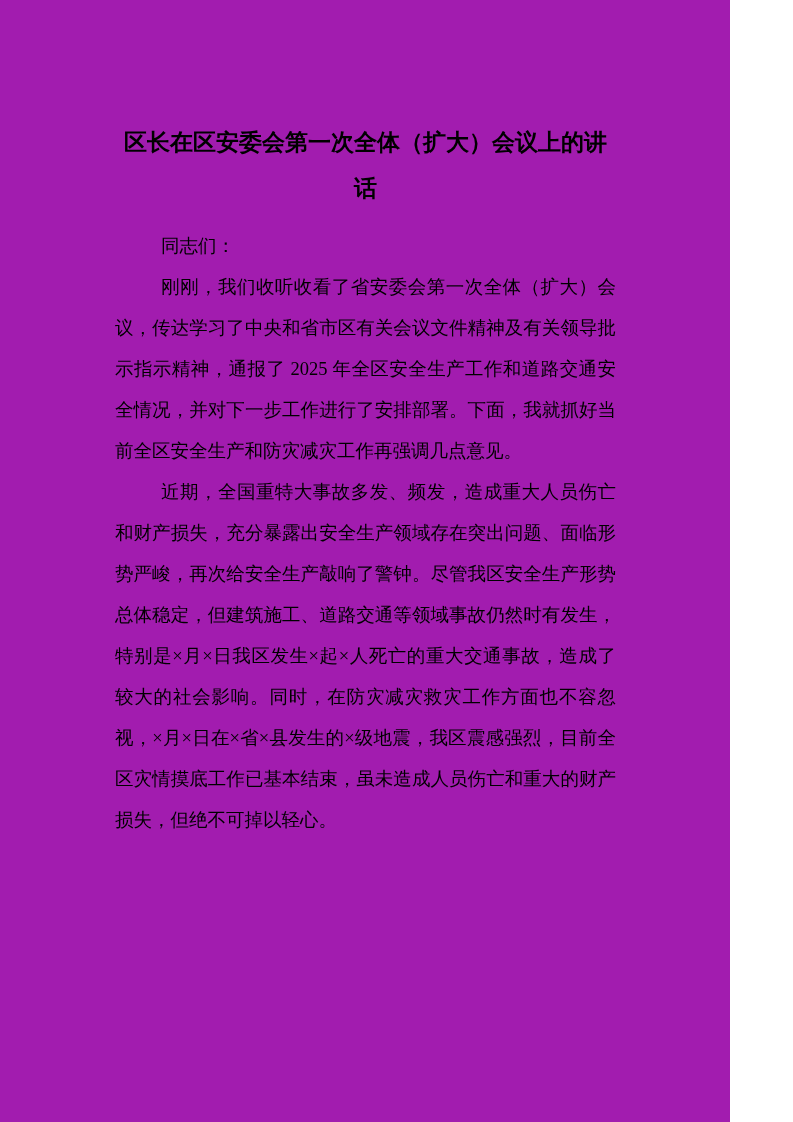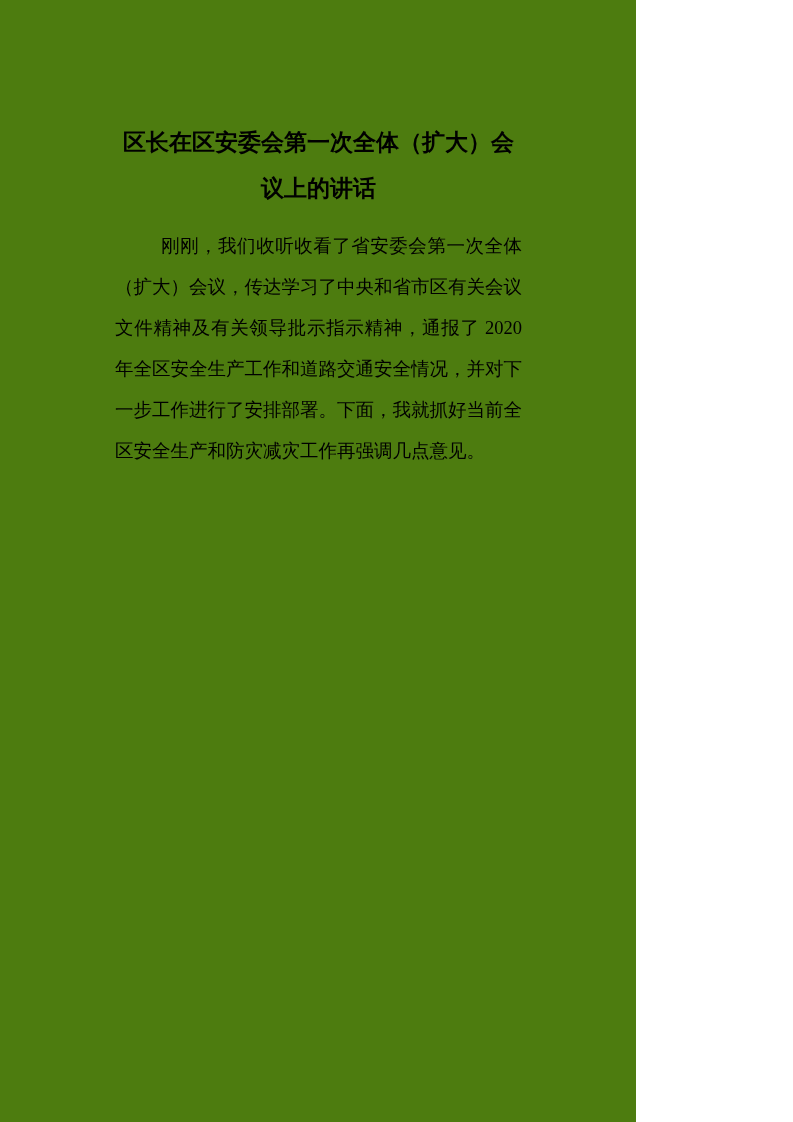--- a/index.html
+++ b/index.html
@@ -1,24 +1,24 @@
 <!DOCTYPE html>
 <html><head>
 <meta charset="utf-8">
 <style>
   html, body {
     margin: 0;
     padding: 0;
     background: #ffffff;
   }
   .page {
-    width: 636px;
+    width: 730px;
     height: 1122px;
     margin: 0;
-    background: #4d7c0f;
+    background: #a21caf;
     color: #000000;
     box-sizing: border-box;
     padding: 120px 114px 0 115px;
     overflow: hidden;
     font-family: "Liberation Serif", "DejaVu Serif", serif;
   }
   .doc-title {
     margin: 0 0 14px 0;
     font-size: 23px;
     line-height: 46px;
@@ -35,18 +35,20 @@
     color: #000000;
     word-break: break-all;
   }
 </style>
 </head>
 <body>
 
 <div class="page">
   <h1 class="doc-title">区长在区安委会第一次全体（扩大）会议上的讲话</h1>
 
+  <p class="para">同志们：</p>
 
-  <p class="para">刚刚，我们收听收看了省安委会第一次全体（扩大）会议，传达学习了中央和省市区有关会议文件精神及有关领导批示指示精神，通报了 2020 年全区安全生产工作和道路交通安全情况，并对下一步工作进行了安排部署。下面，我就抓好当前全区安全生产和防灾减灾工作再强调几点意见。</p>
+  <p class="para">刚刚，我们收听收看了省安委会第一次全体（扩大）会议，传达学习了中央和省市区有关会议文件精神及有关领导批示指示精神，通报了 2025 年全区安全生产工作和道路交通安全情况，并对下一步工作进行了安排部署。下面，我就抓好当前全区安全生产和防灾减灾工作再强调几点意见。</p>
 
 
+  <p class="para">近期，全国重特大事故多发、频发，造成重大人员伤亡和财产损失，充分暴露出安全生产领域存在突出问题、面临形势严峻，再次给安全生产敲响了警钟。尽管我区安全生产形势总体稳定，但建筑施工、道路交通等领域事故仍然时有发生，特别是×月×日我区发生×起×人死亡的重大交通事故，造成了较大的社会影响。同时，在防灾减灾救灾工作方面也不容忽视，×月×日在×省×县发生的×级地震，我区震感强烈，目前全区灾情摸底工作已基本结束，虽未造成人员伤亡和重大的财产损失，但绝不可掉以轻心。</p>
 
 </div>
 
 </body></html>

